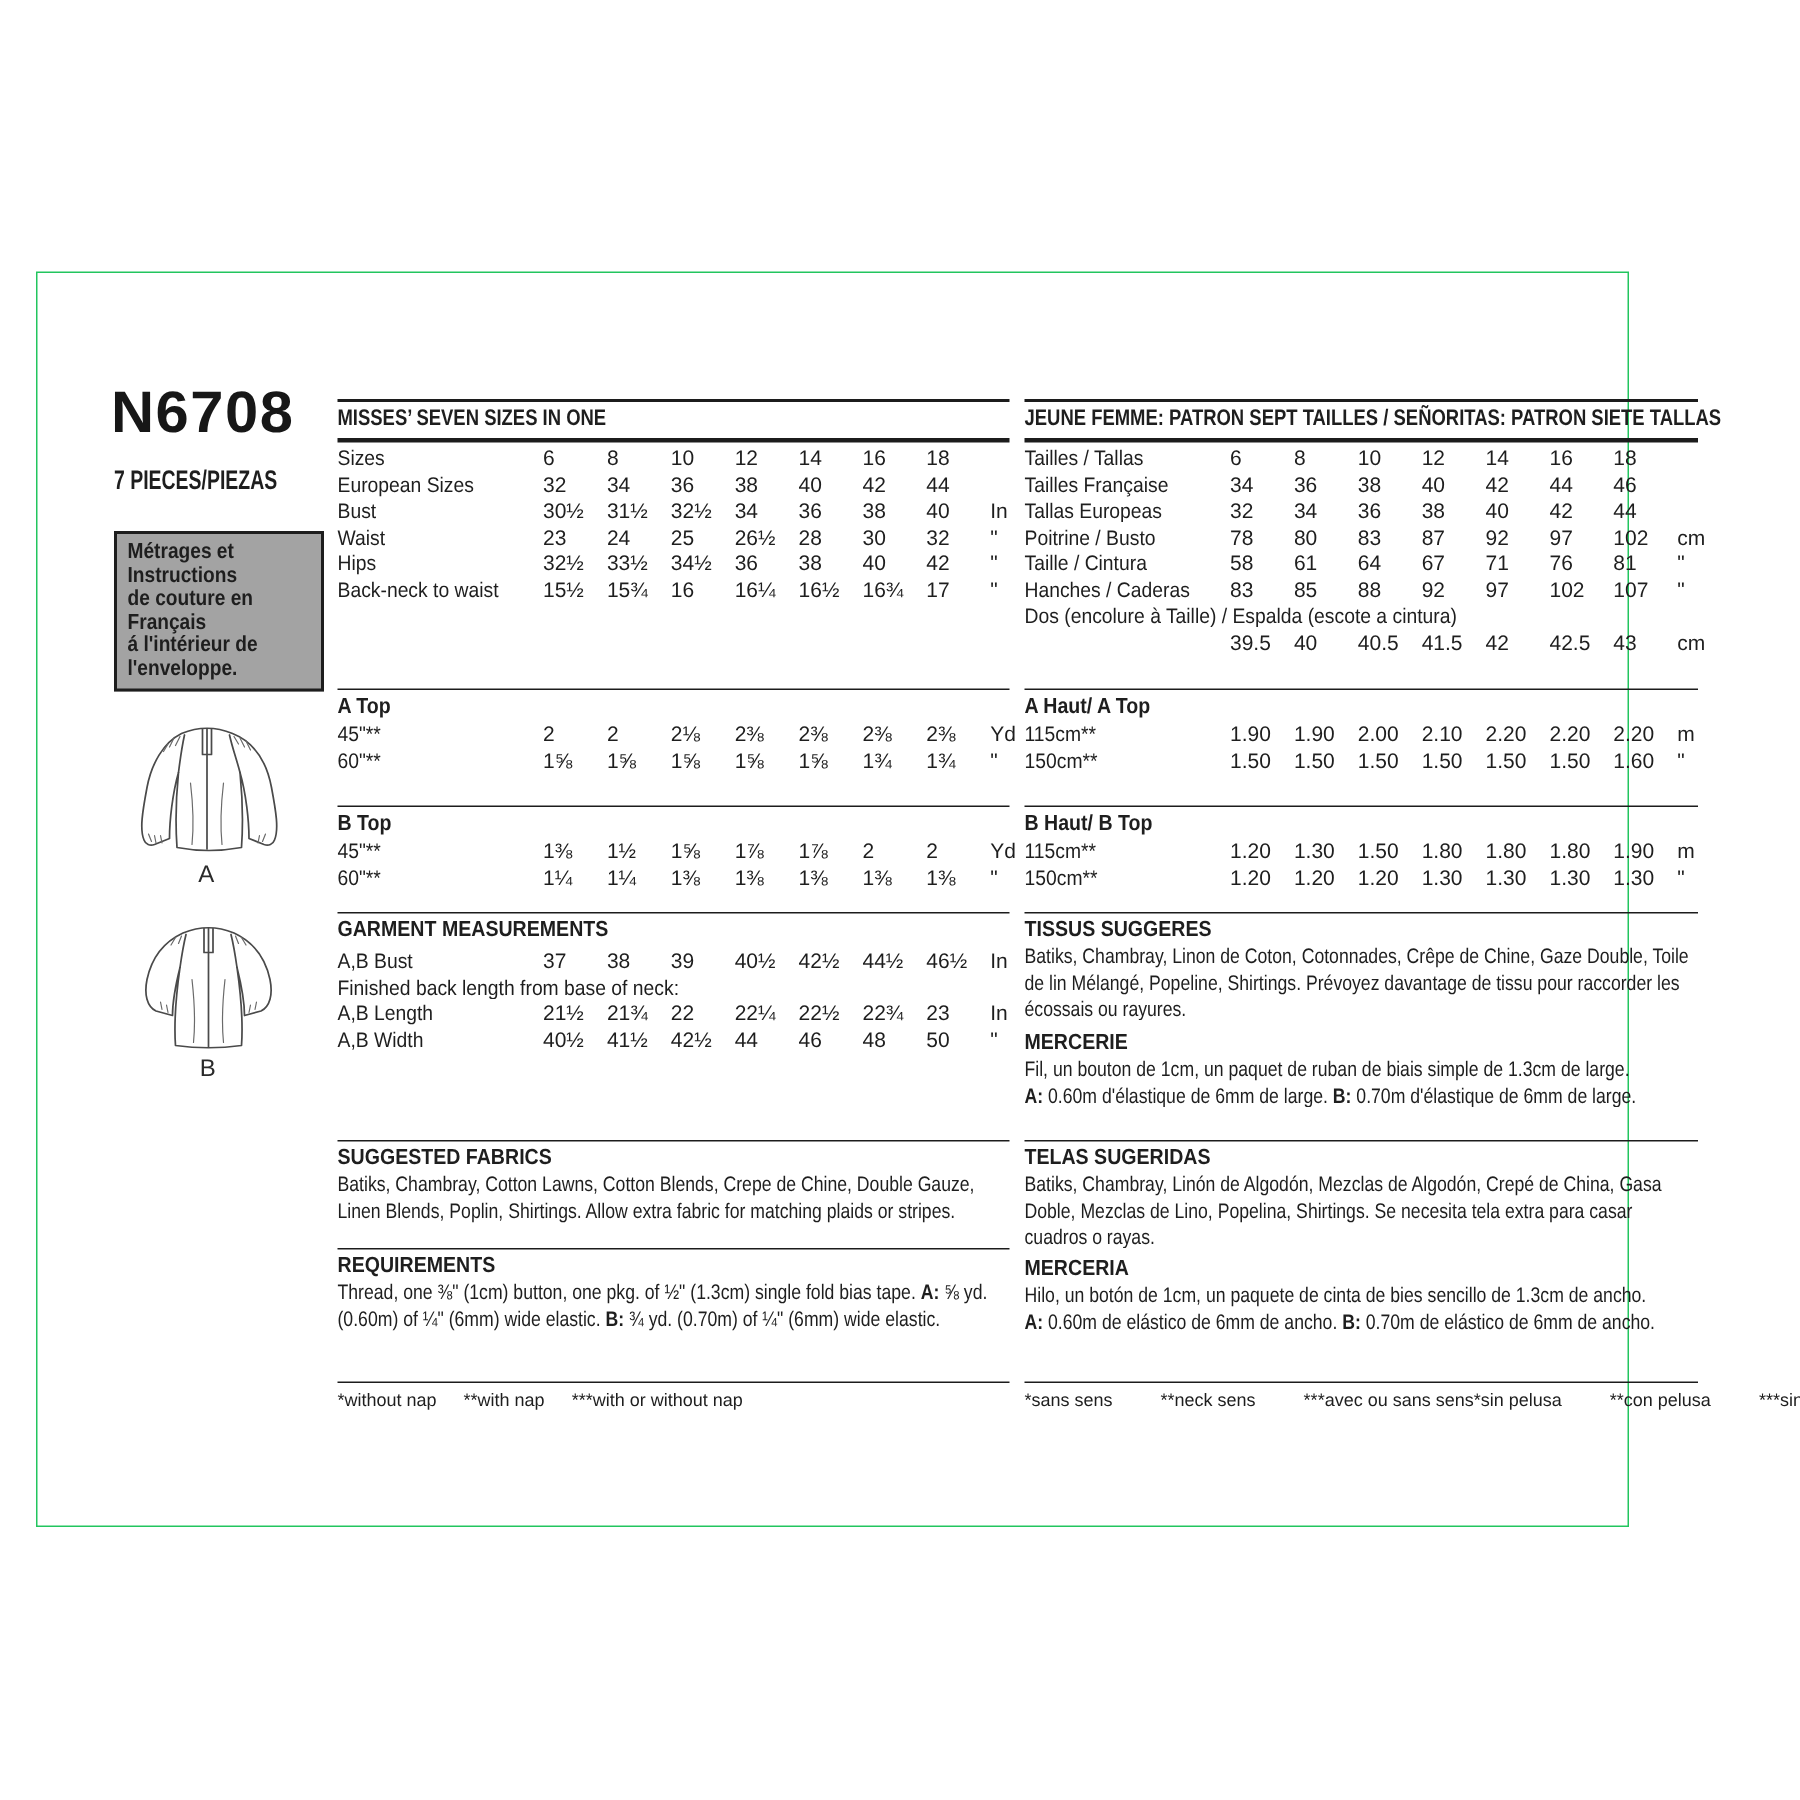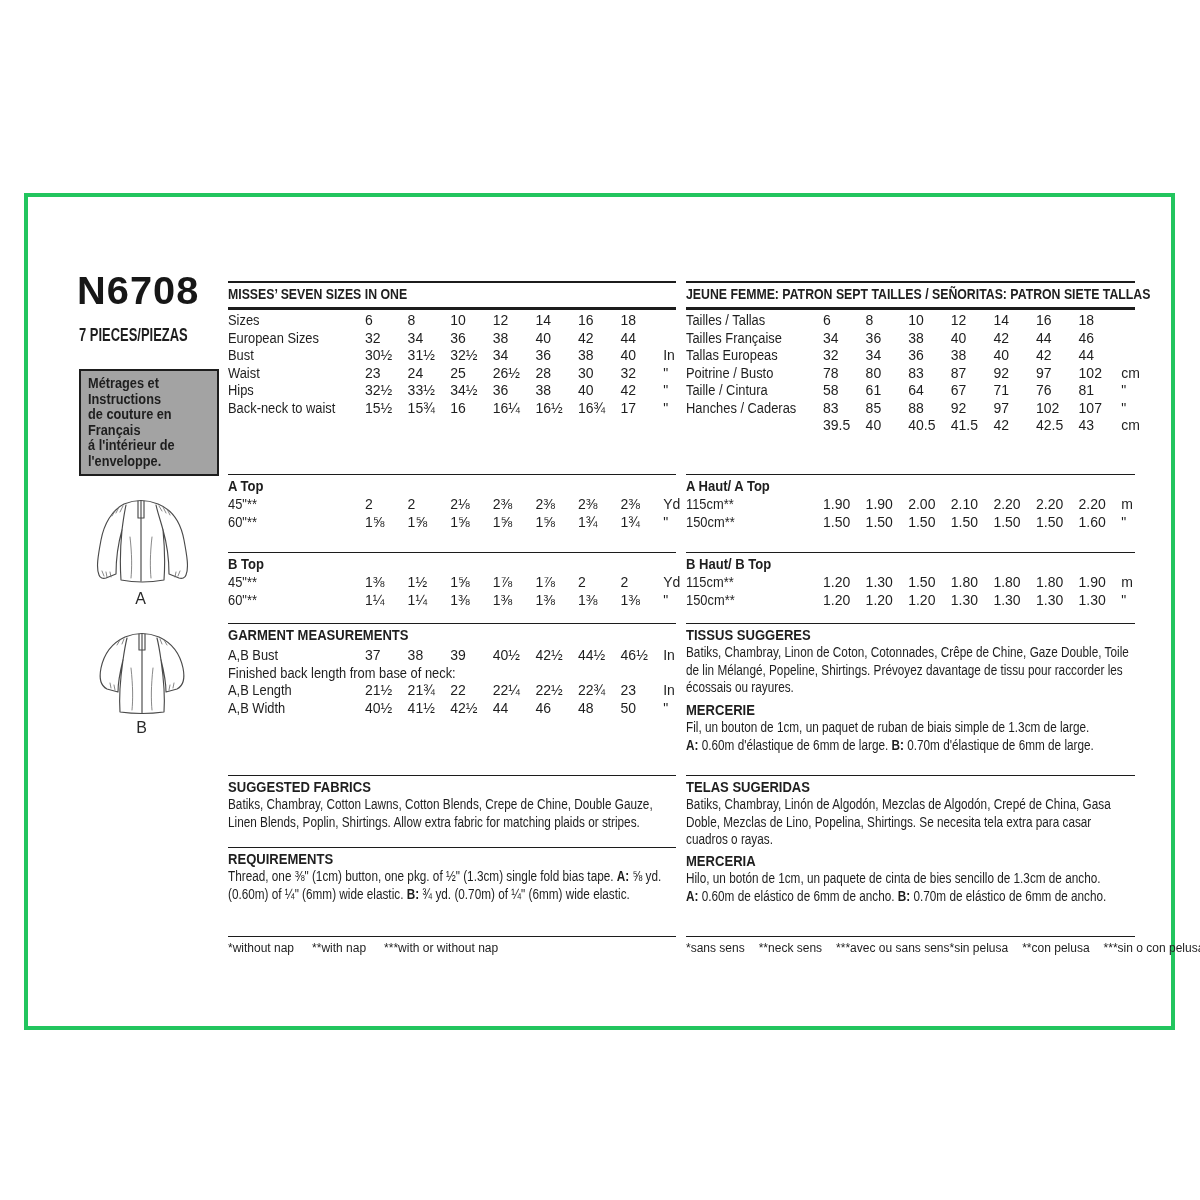--- a/index.html
+++ b/index.html
@@ -2,22 +2,22 @@
 <html><head>
 <meta charset="utf-8">
 <style>
   html,body{margin:0;padding:0;}
   body{
     width:1200px;height:1200px;background:#ffffff;position:relative;
     font-family:"Liberation Sans","DejaVu Sans",sans-serif;color:#1e1e1e;
     -webkit-font-smoothing:antialiased;
   }
   .sheet{
-    position:absolute;left:24px;top:193px;width:1151px;height:837px;
-    background:#fff;border:4px solid #22c55e;box-sizing:border-box;
+    position:absolute;left:24px;top:181px;width:1062px;height:837px;
+    background:#fff;border:1px solid #22c55e;box-sizing:border-box;
   }
   
   .brand{
     position:absolute;left:49px;top:72px;font-size:39px;font-weight:800;
     letter-spacing:1px;color:#171717;transform:scaleX(1.02);transform-origin:0 0;
   }
   .pieces{
     position:absolute;left:51px;top:128px;font-size:18px;font-weight:700;
     white-space:nowrap;transform:scaleX(0.72);transform-origin:0 0;letter-spacing:0;
   }
@@ -59,21 +59,21 @@
   .tunit{white-space:nowrap;}
   
   .para{
     font-size:14px;line-height:17.5px;margin:0;
     transform:scaleX(0.84);transform-origin:0 0;width:119%;
   }
   .para b{font-weight:700;}
   
   .fnrow{display:flex;gap:18px;font-size:12px;white-space:nowrap;}
   .fnrow--split{justify-content:space-between;gap:0;}
-  .fngroup{display:flex;gap:14px;}
+  .fngroup{display:flex;gap:32px;}
   .fnote{white-space:nowrap;}
   svg .ink{stroke:#4a4a4a;stroke-width:1.15;fill:none;stroke-linecap:round;stroke-linejoin:round;}
   svg .ink-thin{stroke:#6a6a6a;stroke-width:0.8;fill:none;stroke-linecap:round;}
 </style>
 </head>
 <body>
 
 <div class="sheet">
 
   <div class="brand">N6708</div>
@@ -366,20 +366,31 @@
         <div class="trow">
           <span class="tlabel">Hanches / Caderas</span>
           <span class="tval">83</span>
           <span class="tval">85</span>
           <span class="tval">88</span>
           <span class="tval">92</span>
           <span class="tval">97</span>
           <span class="tval">102</span>
           <span class="tval">107</span>
           <span class="tunit">"</span>
+        </div>
+        <div class="trow">
+          <span class="tlabel">Dos (encolure à Taille) / Espalda (escote a cintura)</span>
+          <span class="tval"></span>
+          <span class="tval"></span>
+          <span class="tval"></span>
+          <span class="tval"></span>
+          <span class="tval"></span>
+          <span class="tval"></span>
+          <span class="tval"></span>
+          <span class="tunit"></span>
         </div>
         <div class="trow">
           <span class="tlabel"></span>
           <span class="tval">39.5</span>
           <span class="tval">40</span>
           <span class="tval">40.5</span>
           <span class="tval">41.5</span>
           <span class="tval">42</span>
           <span class="tval">42.5</span>
           <span class="tval">43</span>

